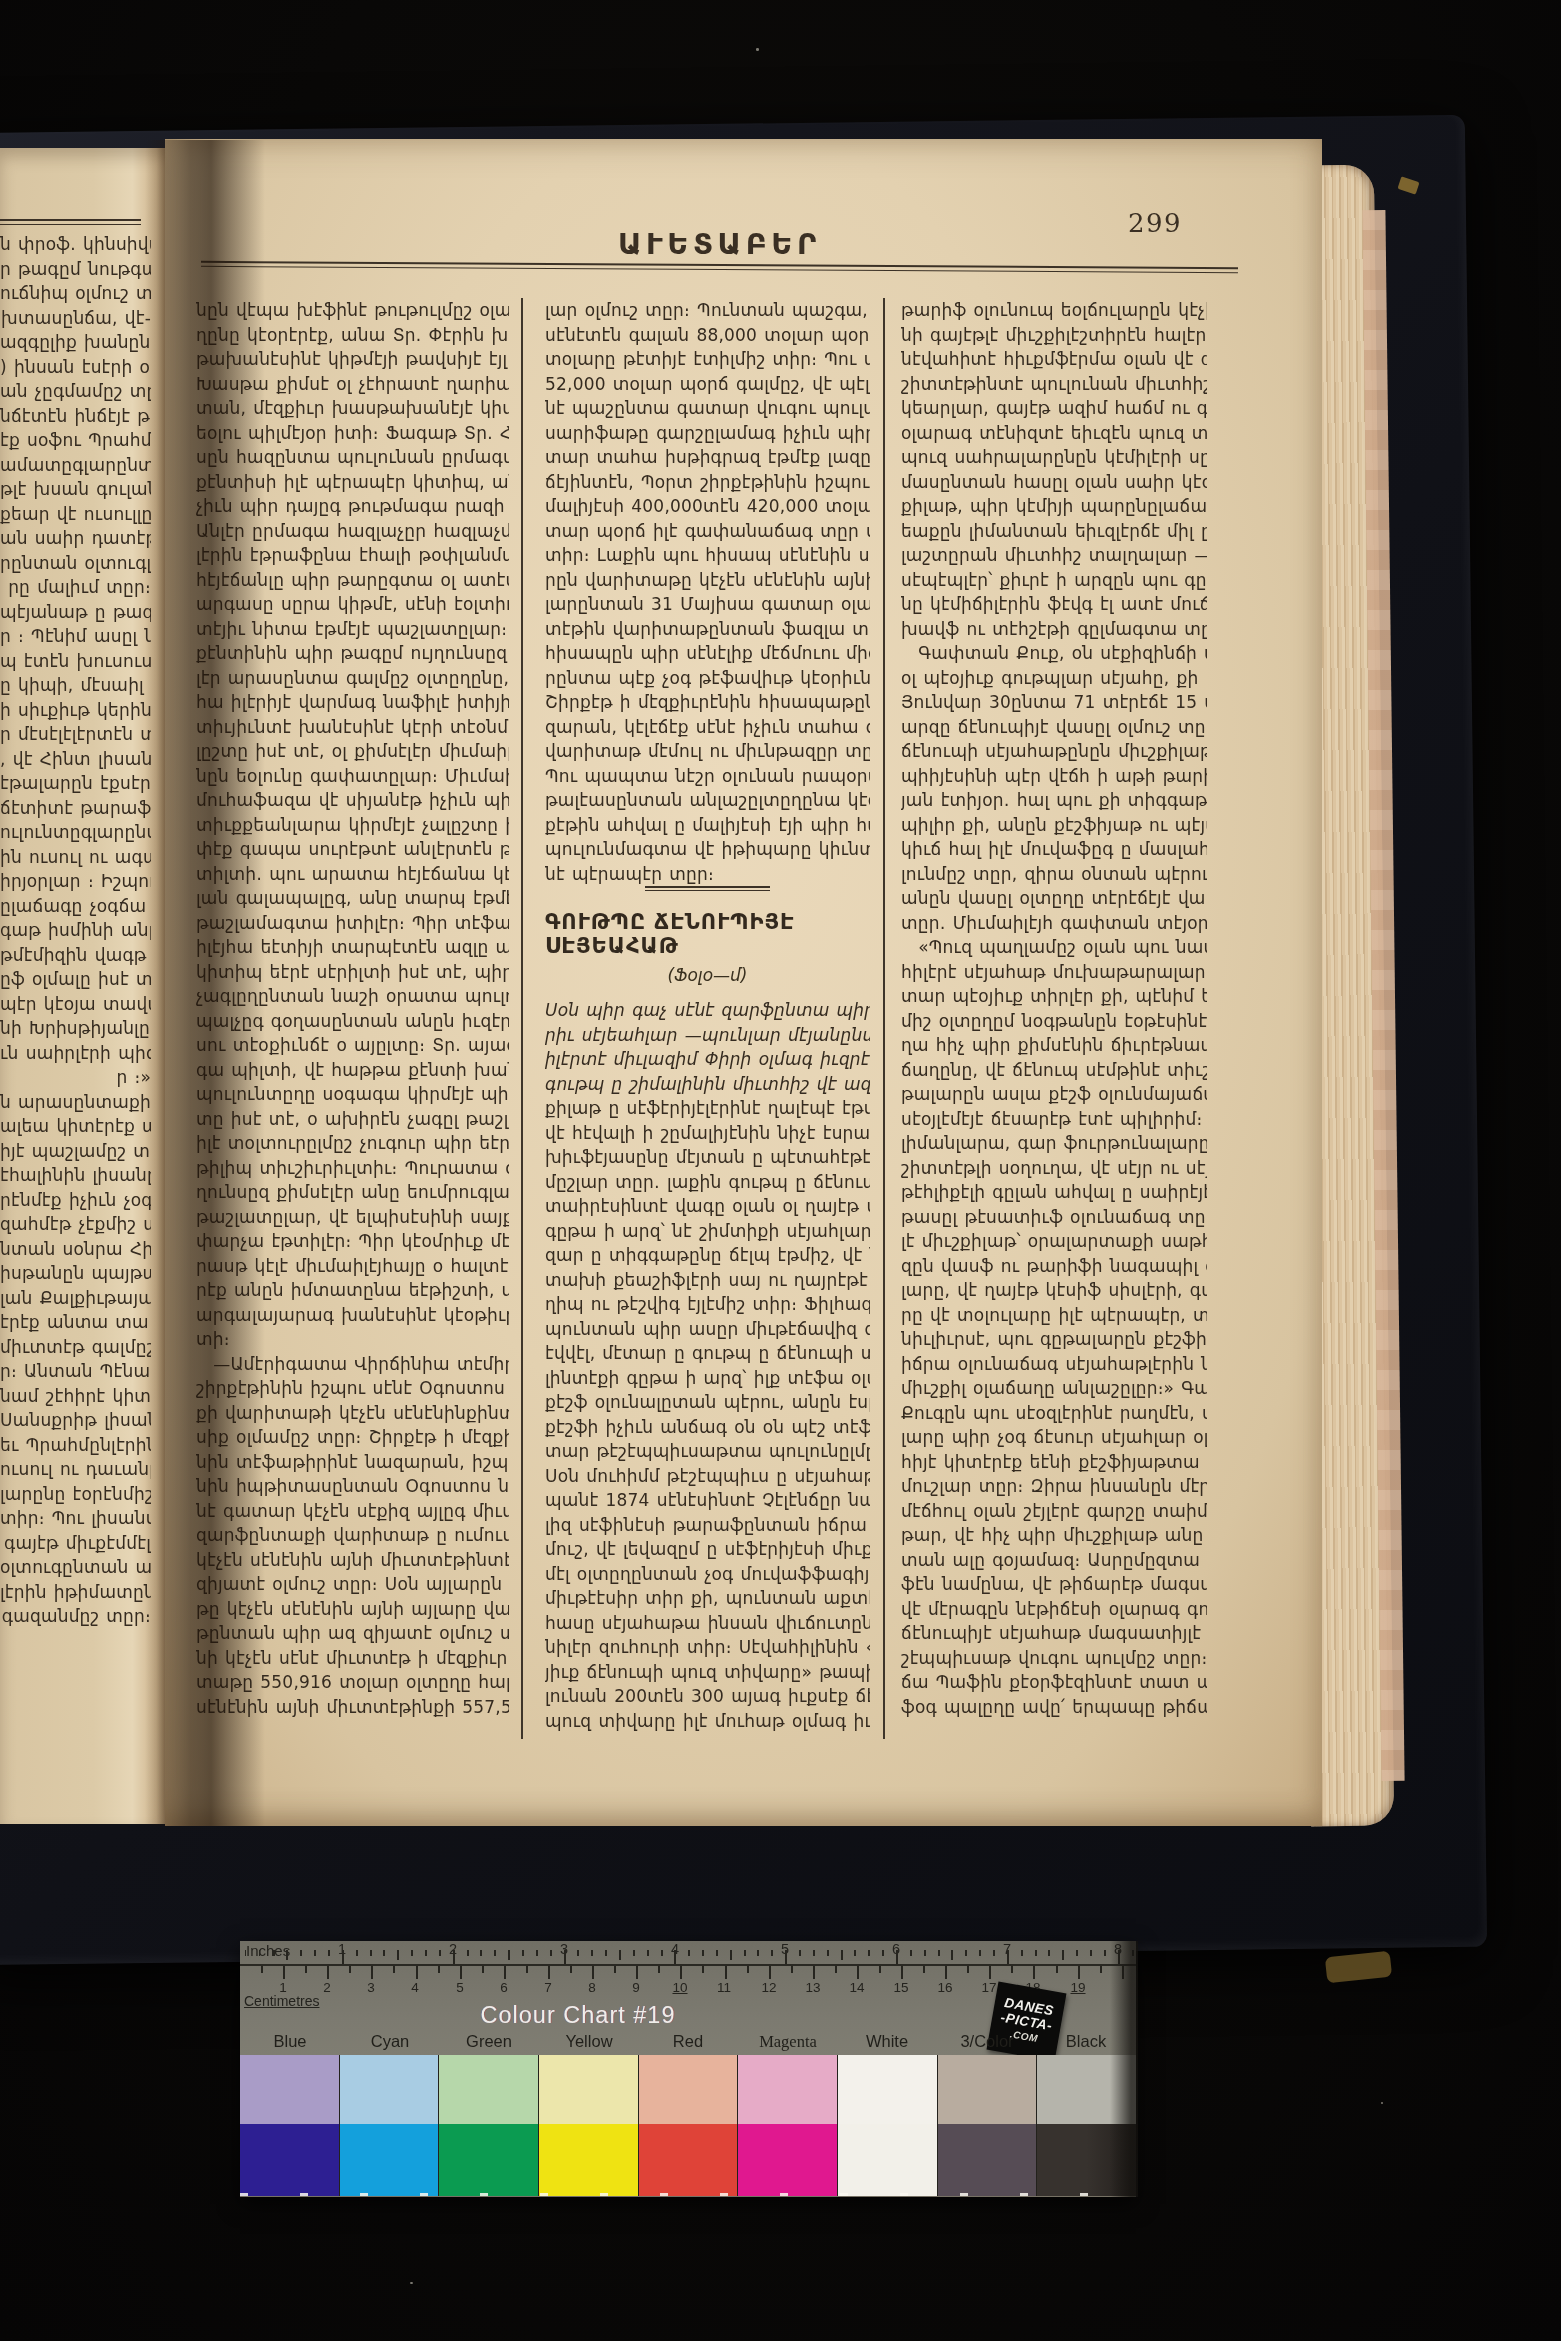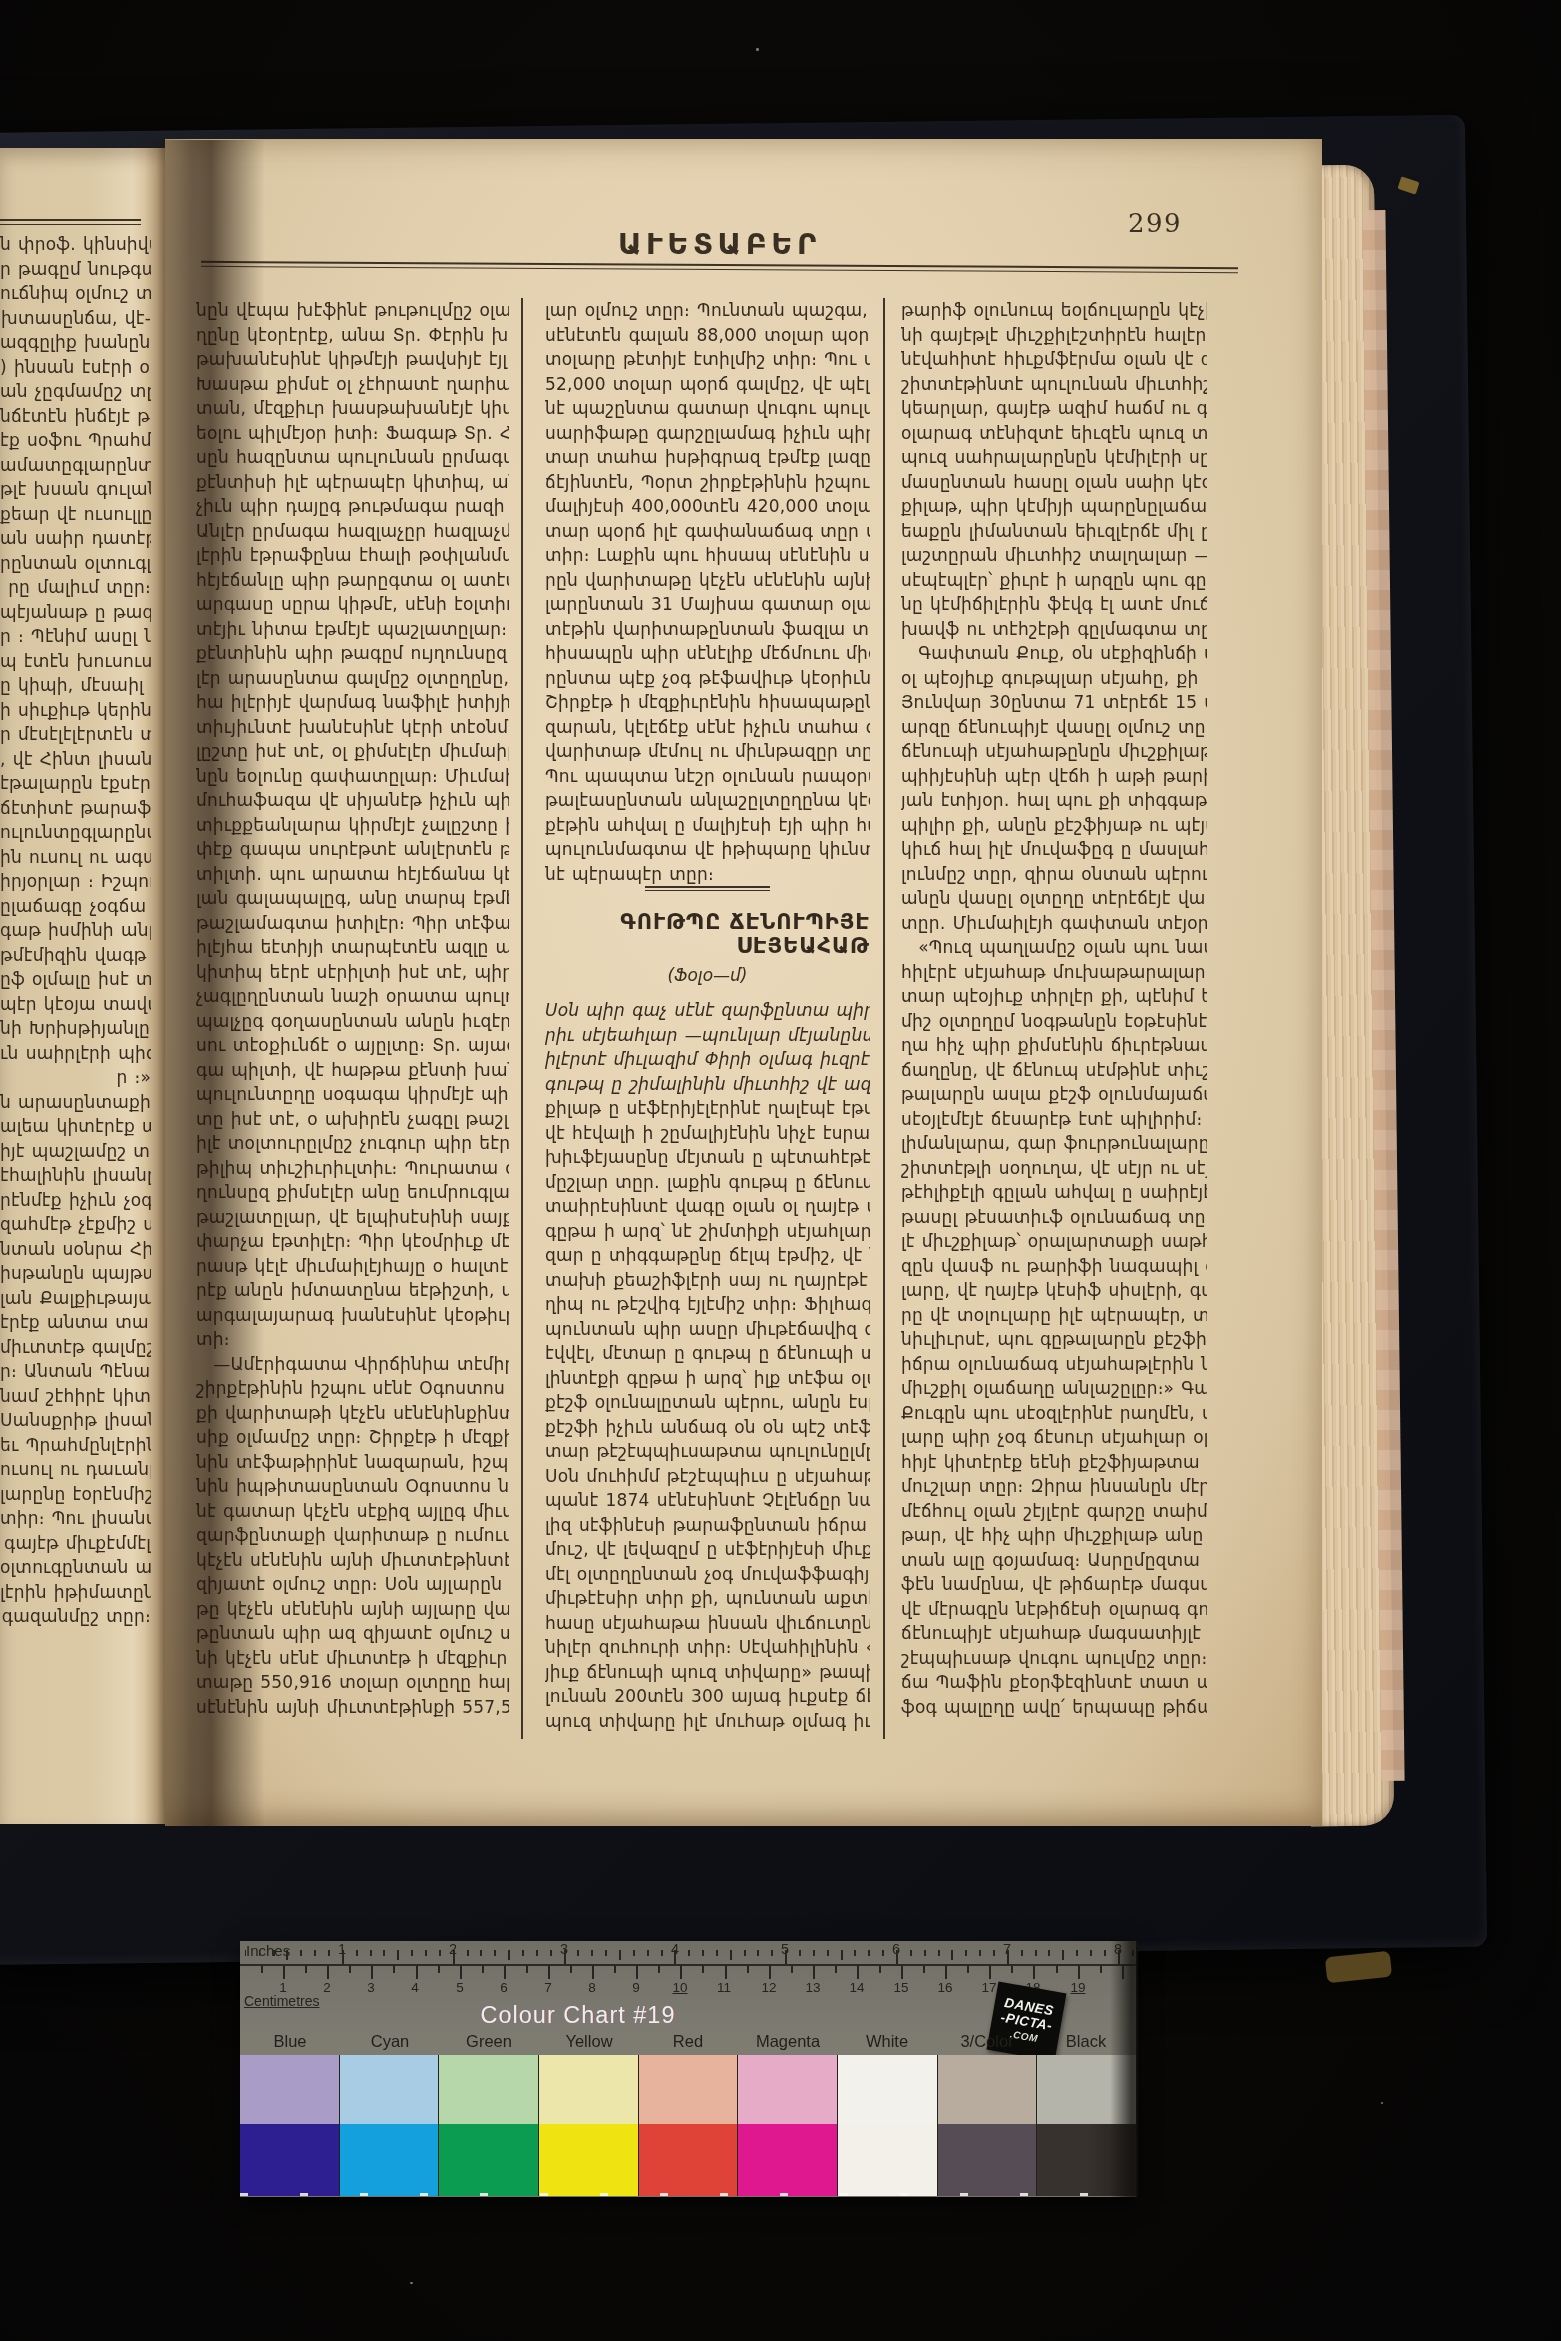--- a/index.html
+++ b/index.html
@@ -39,21 +39,21 @@
   #headrule{left:36px;top:125px;width:1037px;transform:rotate(0.35deg);}
   #leftrule{position:absolute;left:0;top:71px;width:141px;border-top:2px solid #3b3126;border-bottom:1px solid #3b3126;height:2.5px;}
   .vdivider{position:absolute;top:159px;width:1.5px;height:1441px;background:#3e352a;}
   .colbox{position:absolute;top:159px;}
   .tline{font-size:17px;line-height:24.5px;height:24.5px;white-space:nowrap;overflow:hidden;
     text-align:justify;text-align-last:justify;color:#352b20;word-spacing:1.5px;letter-spacing:0.2px;}
   .plast{text-align-last:left;}
   #left-lines .tline{text-align:right;text-align-last:right;}
   .italic-block .tline{font-style:italic;}
   #col2-headrule{position:absolute;left:100px;width:125px;border-top:2px solid #3b3126;border-bottom:1px solid #3b3126;height:2px;}
-  #col2-heading{font-size:21px;font-weight:bold;text-align:right;color:#33291e;
+  #col2-heading{font-size:21px;font-weight:bold;text-align:left;color:#33291e;
     letter-spacing:1px;margin-top:18px;}
   #col2-subheading{font-size:17px;font-style:italic;text-align:center;color:#39301f;margin:7px 0 13px 0;}
   
   #chart{position:absolute;left:240px;top:1941px;width:896px;height:256px;
     background:linear-gradient(180deg,#716f65 0%,#7c7a70 30%,#828074 60%,#767164 100%);
     box-shadow:0 7px 20px rgba(0,0,0,.7);}
   #chart::after{content:"";position:absolute;right:-2px;top:0;width:28px;height:100%;
     background:linear-gradient(90deg,rgba(20,18,15,0),rgba(20,18,15,.75) 75%);}
   .ruler-label{position:absolute;font-family:"Liberation Sans",sans-serif;color:#24231e;font-size:15px;}
   .rnum{position:absolute;transform:translateX(-50%);font-family:"Liberation Sans",sans-serif;
@@ -506,21 +506,21 @@
       <div>DANES</div>
       <div>-PICTA-</div>
       <div class="com">.COM</div>
     </div>
     <div id="swatch-labels">
         <div class="swlabel" style="left: 0px; width: 100px;">Blue</div>
         <div class="swlabel" style="left: 100px; width: 100px;">Cyan</div>
         <div class="swlabel" style="left: 199px; width: 100px;">Green</div>
         <div class="swlabel" style="left: 299px; width: 100px;">Yellow</div>
         <div class="swlabel" style="left: 398px; width: 100px;">Red</div>
-        <div class="swlabel" style="left: 498px; width: 100px;">Magenta</div>
+        <div class="swlabel" style="left: 498px; width: 100px; font-family: Liberation Serif, serif;">Magenta</div>
         <div class="swlabel" style="left: 597px; width: 100px;">White</div>
         <div class="swlabel" style="left: 697px; width: 100px;">3/Color</div>
         <div class="swlabel" style="left: 796px; width: 100px;">Black</div>
       </div>
     <div id="swatch-row-light">
         <div class="sw" style="background: rgb(169, 156, 199);"></div>
         <div class="sw" style="background: rgb(168, 204, 227);"></div>
         <div class="sw" style="background: rgb(182, 215, 170);"></div>
         <div class="sw" style="background: rgb(236, 230, 171);"></div>
         <div class="sw" style="background: rgb(231, 179, 156);"></div>

